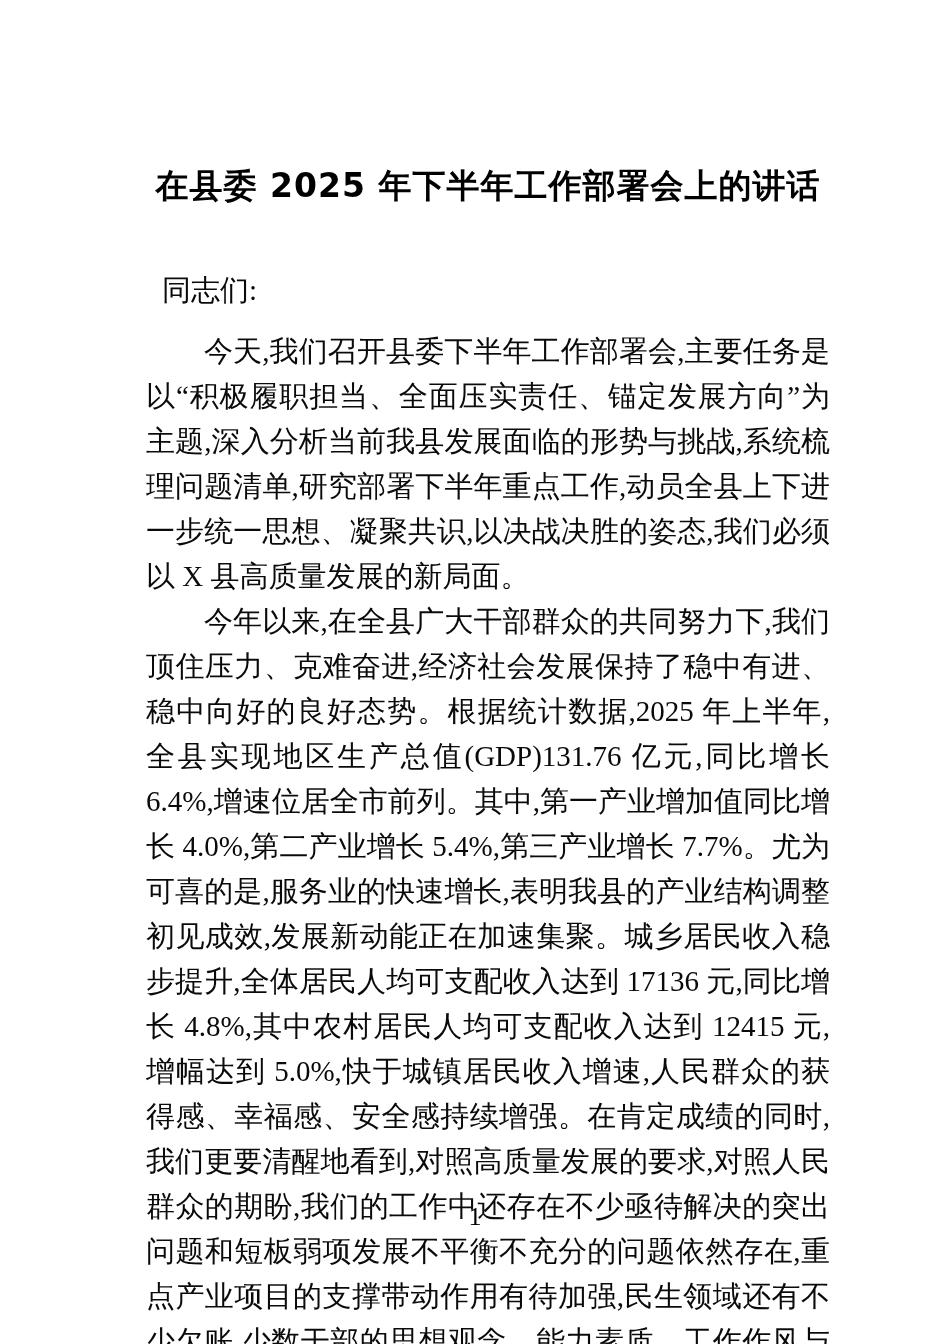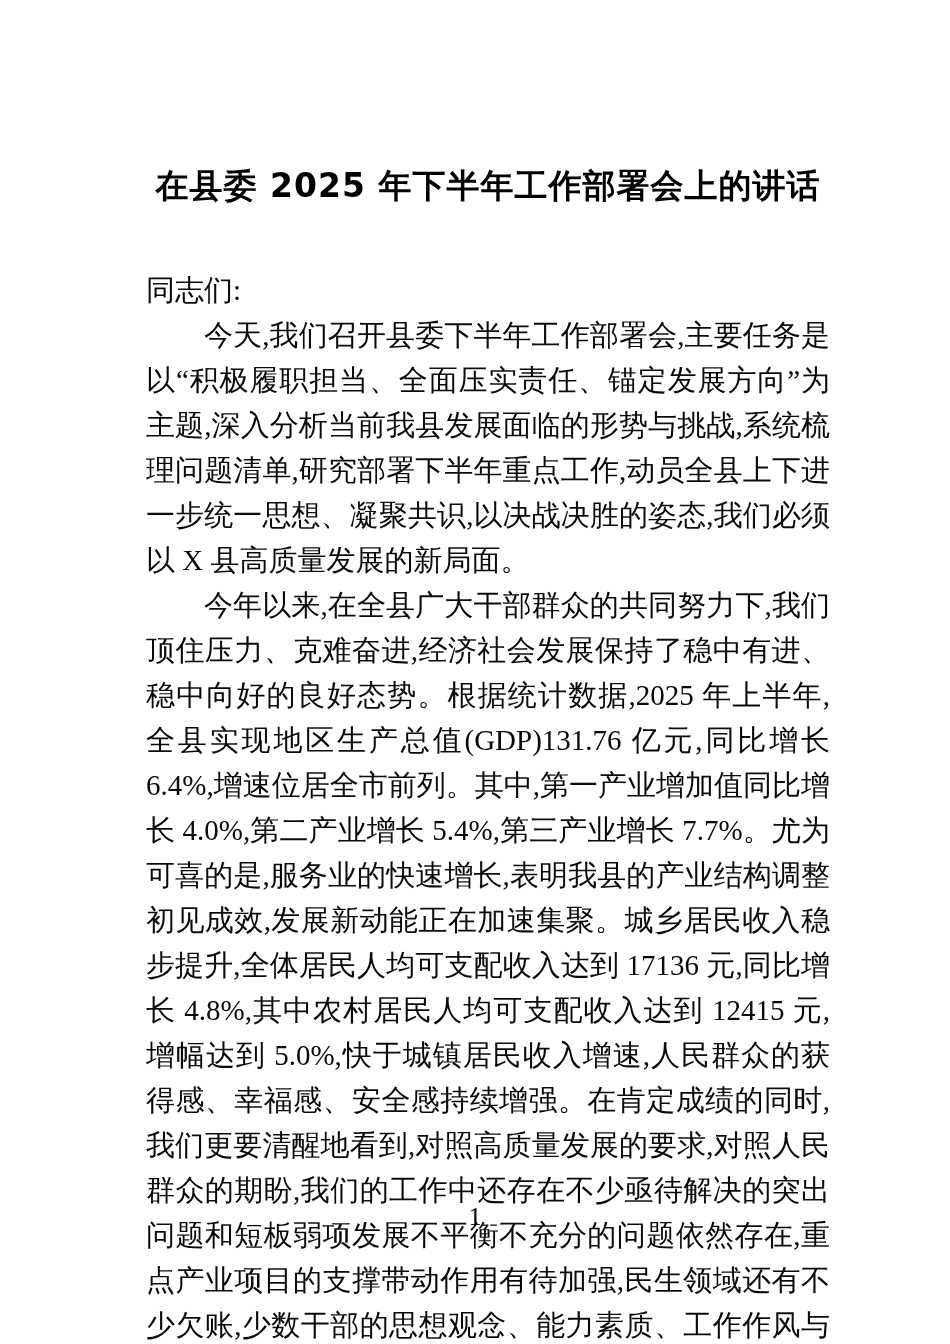--- a/index.html
+++ b/index.html
@@ -35,21 +35,21 @@
       white-space: nowrap;
     }
     .body-text {
       font-size: 29px;
       line-height: 45px;
       text-align: justify;
       text-justify: inter-ideograph;
     }
     .salutation {
       text-indent: 0;
-      margin: 0;
+      margin: 16px;
     }
     .para {
       text-indent: 2em;
       margin: 0;
     }
     .page-number {
       position: absolute;
       bottom: 112px;
       left: 0;
       width: 100%;

